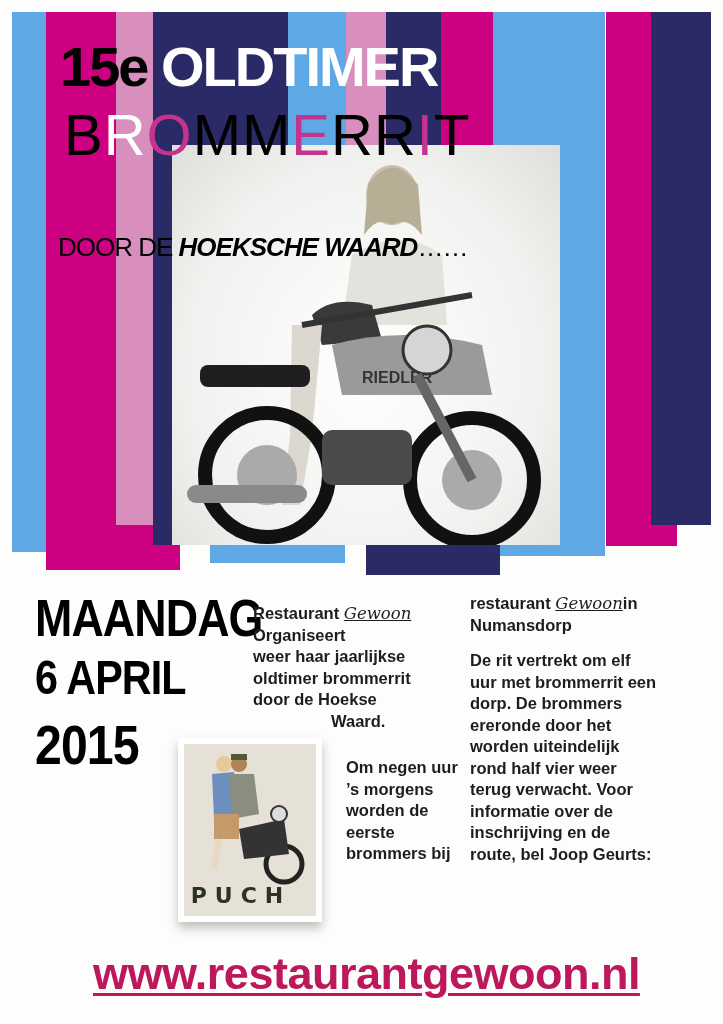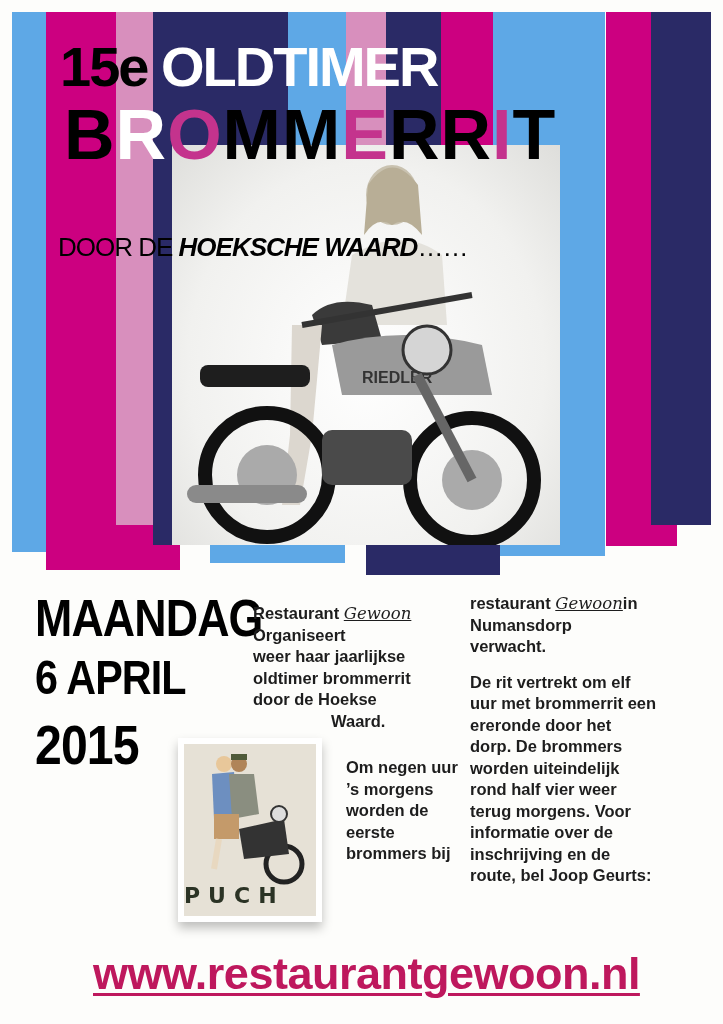--- a/index.html
+++ b/index.html
@@ -2,30 +2,30 @@
 <html><head>
 <meta charset="utf-8">
 <style>
   html, body { margin:0; padding:0; }
   body { width:723px; height:1024px; background:#fdfdfb; position:relative; overflow:hidden; font-family:"Liberation Sans", sans-serif; }
   .stripe { position:absolute; }
   .photo { position:absolute; left:172px; top:145px; width:388px; height:400px; background:radial-gradient(ellipse at 50% 55%, #ffffff 0%, #f1f1ef 65%, #dededb 100%); overflow:hidden; }
   .title1 { position:absolute; left:60px; top:6px; font-size:56px; font-weight:bold; letter-spacing:-2px; line-height:82px; white-space:nowrap;margin-top:20px; }
   .title1 .num { color:#000; }
   .title1 .rest { color:#fff; }
-  .title2 { position:absolute; left:64px; top:94px; font-size:70px; font-weight:bold; letter-spacing:1px; line-height:82px; white-space:nowrap; color:#000; }
+  .title2 { position:absolute; left:64px; top:94px; font-size:58px; font-weight:normal; letter-spacing:1px; line-height:82px; white-space:nowrap; color:#000; }
   .title2 .w { color:#fff; } .title2 .m { color:#c4338d; }
   .subtitle { position:absolute; left:58px; top:232px; font-size:26px; letter-spacing:-1px; color:#000; white-space:nowrap; }
   .subtitle i { font-weight:bold; }
   .date { position:absolute; left:35px; font-weight:bold; color:#000; font-family:"Liberation Sans", sans-serif; transform:scaleX(0.86); transform-origin:left; letter-spacing:-1px; }
   .col { position:absolute; font-weight:bold; font-size:16.5px; line-height:21.5px; color:#1d1d1d; }
   .script { font-family:"DejaVu Serif", serif; font-style:italic; font-weight:normal;text-decoration:underline; }
   .puch { position:absolute; left:178px; top:738px; width:144px; height:184px; background:#fff; box-shadow:0 6px 10px rgba(0,0,0,0.25); }
   .puch-inner { position:absolute; left:6px; top:6px; right:6px; bottom:6px; background:#e6e1d6; overflow:hidden; }
-  .puch-text { position:absolute; bottom:8px; left:0; right:18px; font-weight:bold; font-size:22px; letter-spacing:8px; color:#2b3325; font-family:"DejaVu Sans", sans-serif; }
+  .puch-text { position:absolute; bottom:8px; left:0; right:18px; text-align:center; font-weight:bold; font-size:22px; letter-spacing:8px; color:#2b3325; font-family:"DejaVu Sans", sans-serif; }
   .url { position:absolute; left:93px; top:948px; font-size:45px; font-weight:bold; color:#be185d; text-decoration:underline; text-decoration-thickness:3px; text-underline-offset:4px; letter-spacing:-0.5px; white-space:nowrap; }
 </style>
 </head>
 <body>
 
 <div class="stripe" style="left:12px;top:12px;width:34px;height:138px;background:#5ea8e6"></div>
 <div class="stripe" style="left:46px;top:12px;width:70px;height:158px;background:#cc0080"></div>
 <div class="stripe" style="left:116px;top:12px;width:37px;height:113px;background:#d88fbd"></div>
 <div class="stripe" style="left:153px;top:12px;width:135px;height:133px;background:#2a2a66"></div>
 <div class="stripe" style="left:288px;top:12px;width:58px;height:133px;background:#5ea8e6"></div>
@@ -104,29 +104,28 @@
   <div>Om negen uur</div>
   <div>’s morgens</div>
   <div>worden de</div>
   <div>eerste</div>
   <div>brommers bij</div>
 </div>
 
 <div class="col" style="left:470px;top:593px;width:250px;">
   <div><span>restaurant </span><span class="script">Gewoon</span><span>in</span></div>
   <div>Numansdorp</div>
-  <div>verwacht.</div>
   <div style="height:14px"></div>
   <div>De rit vertrekt om elf</div>
   <div>uur met brommerrit een</div>
+  <div>dorp. De brommers</div>
   <div>ereronde door het</div>
-  <div>dorp. De brommers</div>
   <div>worden uiteindelijk</div>
   <div>rond half vier weer</div>
-  <div>terug morgens. Voor</div>
+  <div>terug verwacht. Voor</div>
   <div>informatie over de</div>
   <div>inschrijving en de</div>
   <div>route, bel Joop Geurts:</div>
 </div>
 
 <div class="puch">
   <div class="puch-inner">
     <svg width="132" height="172" viewBox="0 0 132 172">
       <circle cx="40" cy="20" r="8" fill="#e8c79a"></circle>
       <circle cx="55" cy="20" r="8" fill="#b08458"></circle>

